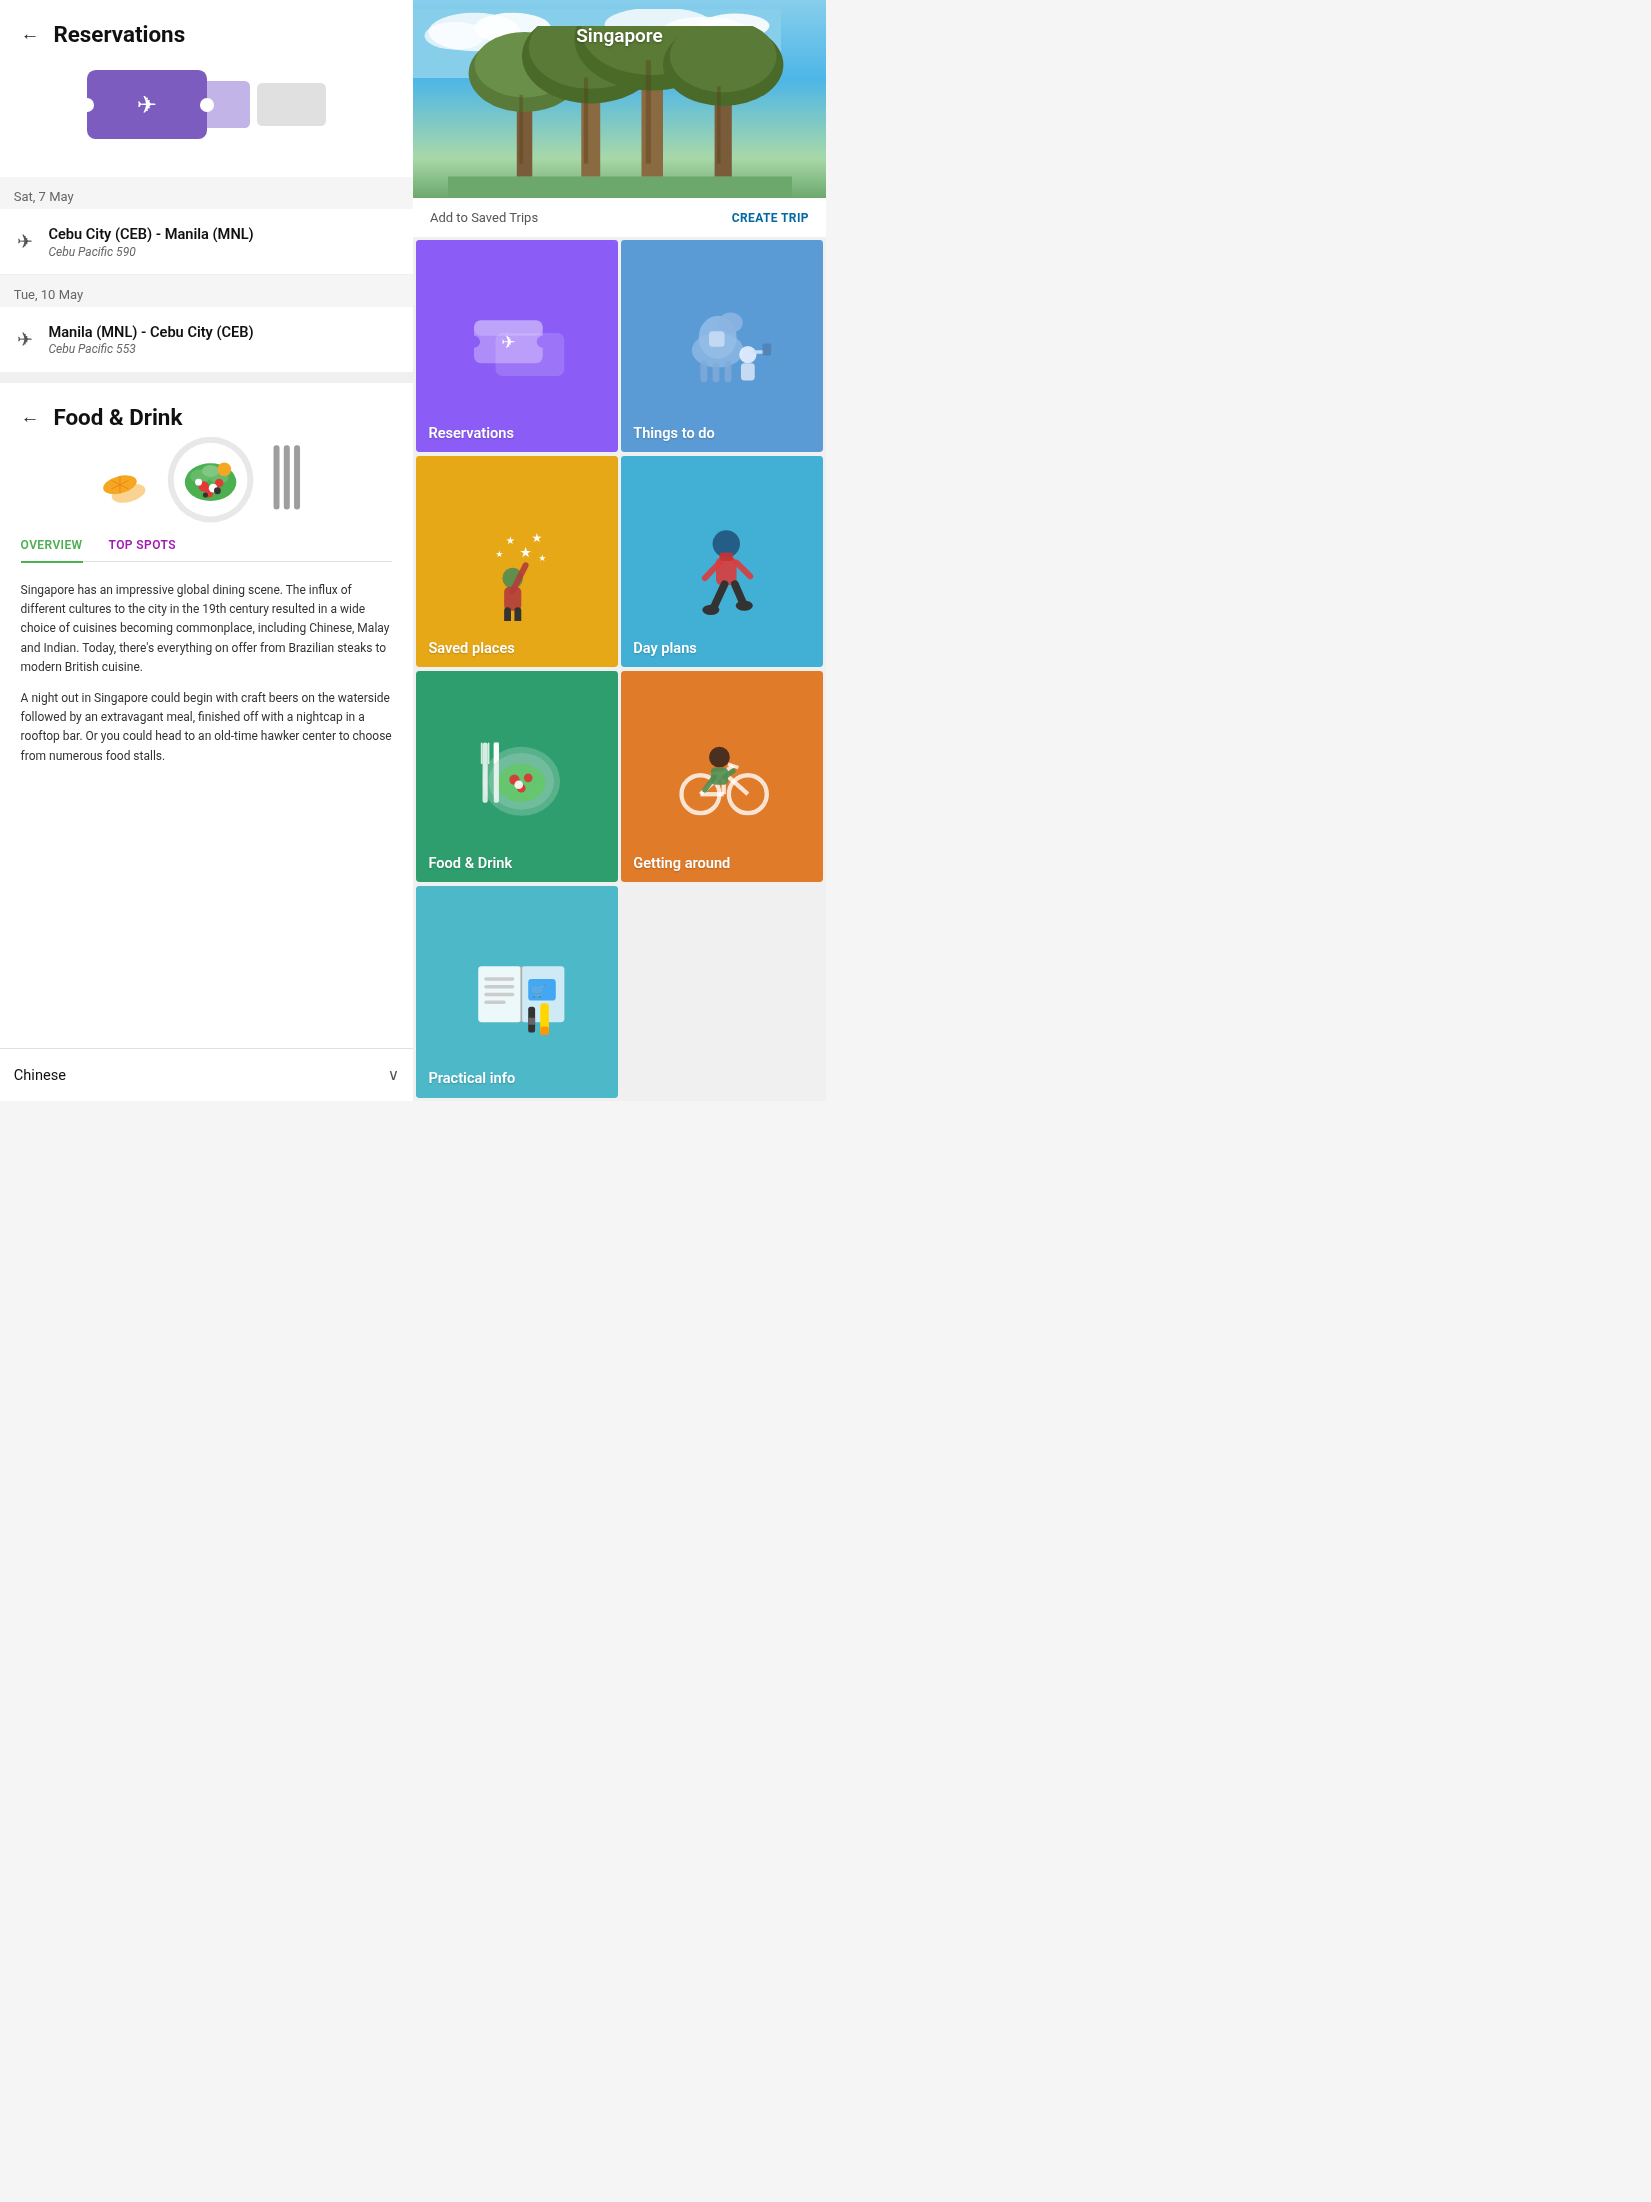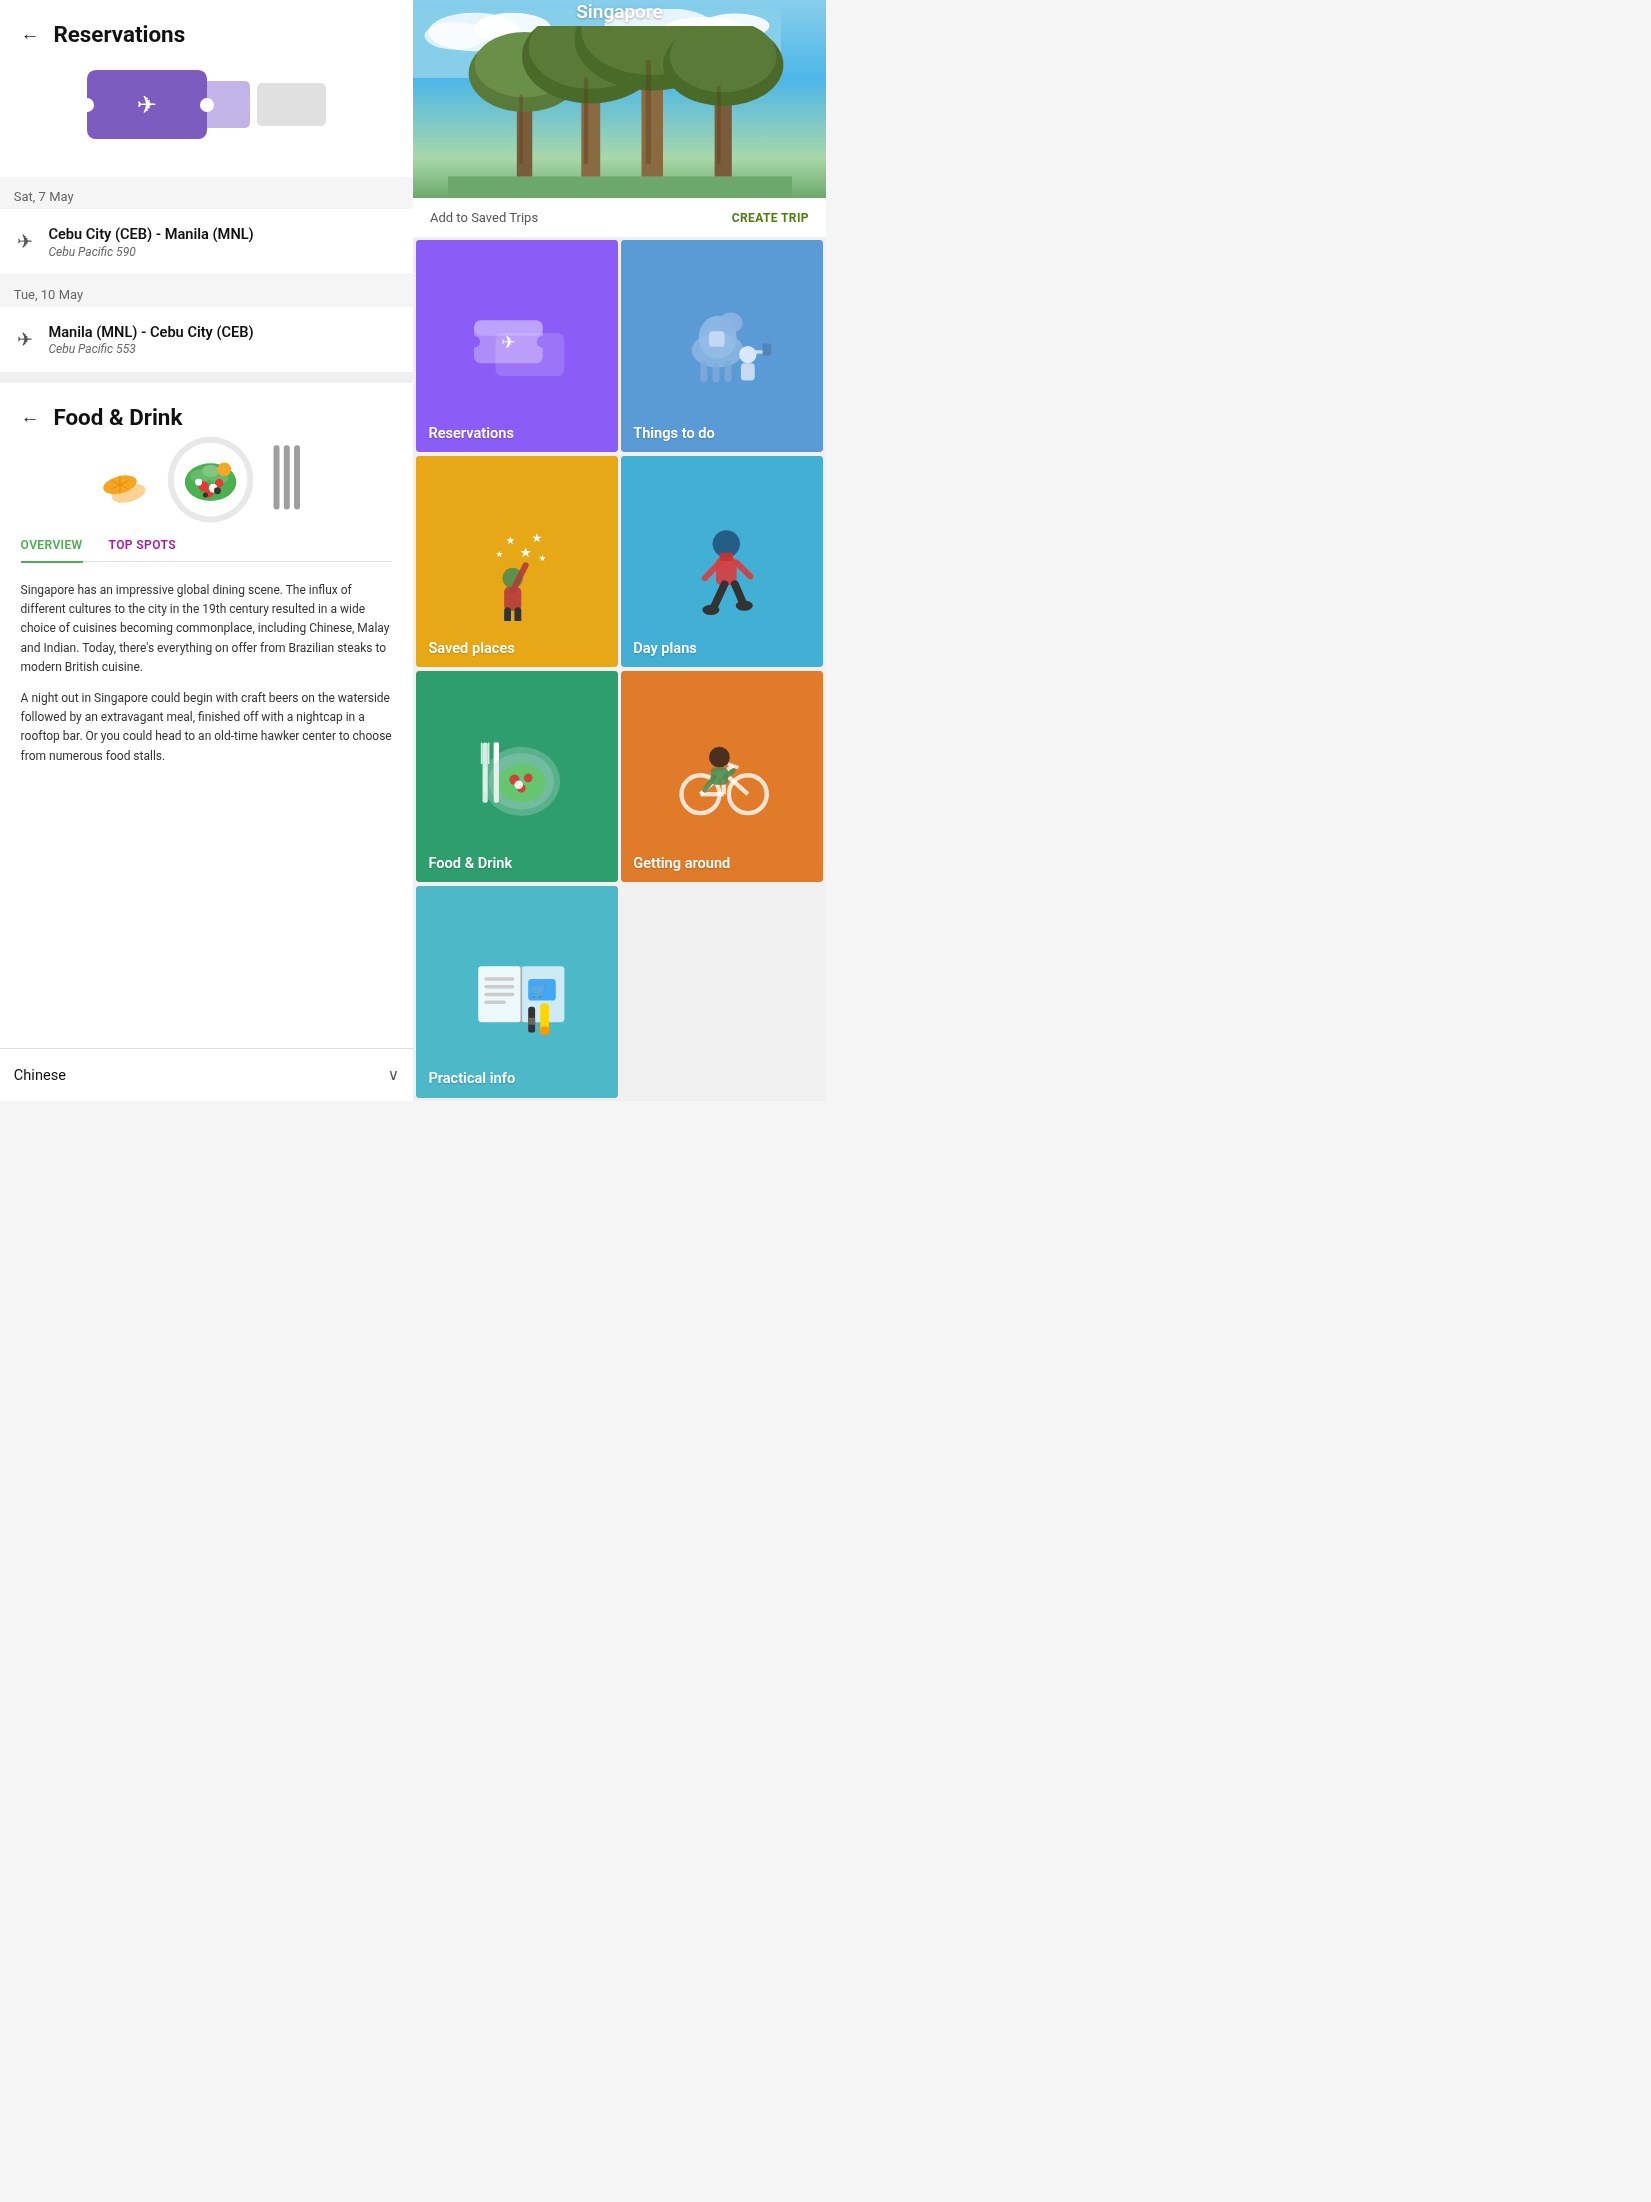--- a/index.html
+++ b/index.html
@@ -225,21 +225,21 @@
       position: absolute;
       top: 13.8px;
       left: 13.8px;
       color: #fff;
       font-size: 19px;
       cursor: pointer;
       z-index: 10;
     }
     .hero-title {
       position: absolute;
-      top: 0;
+      top: 24px;
       left: 50%;
       transform: translateX(-50%);
       color: #fff;
       font-size: 19px;
       font-weight: 600;
       text-shadow: 0 0.9px 2.6px rgba(0,0,0,0.3);
     }
 
     
     .supertrees {
@@ -256,21 +256,21 @@
       justify-content: space-between;
       padding: 12px 17px;
     }
     .add-trips-text {
       font-size: 13px;
       color: #555;
     }
     .create-trip-btn {
       font-size: 12px;
       font-weight: 700;
-      color: #4d7c0f;
+      color: #0369a1;
       cursor: pointer;
       letter-spacing: 0.4px;
     }
 
     
     .tiles-grid {
       display: grid;
       grid-template-columns: 1fr 1fr;
       gap: 3.4px;
       padding: 3.4px;

